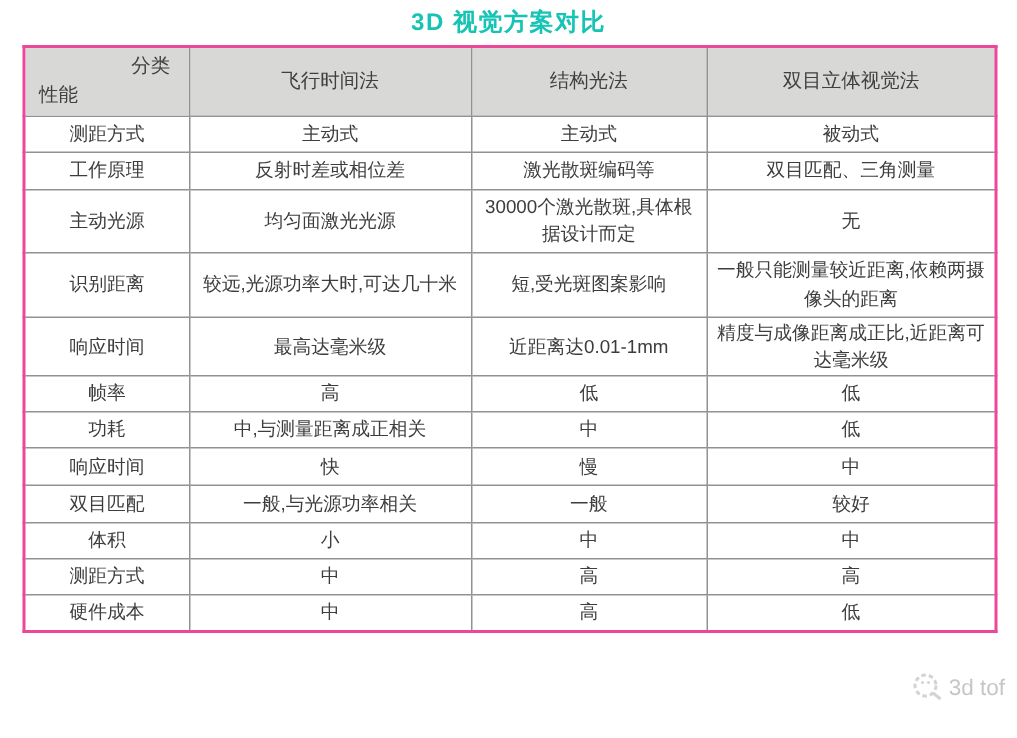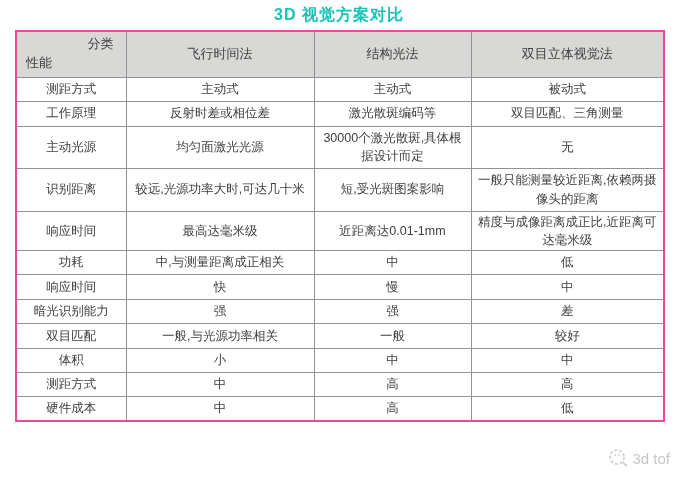--- a/index.html
+++ b/index.html
@@ -137,36 +137,36 @@
         <td>短,受光斑图案影响</td>
         <td>一般只能测量较近距离,依赖两摄像头的距离</td>
       </tr>
       <tr style="height:38px">
         <td class="lab">响应时间</td>
         <td>最高达毫米级</td>
         <td>近距离达0.01-1mm</td>
         <td>精度与成像距离成正比,近距离可达毫米级</td>
       </tr>
       <tr style="height:24px">
+        <td class="lab">帧率</td>
+        <td>高</td>
+        <td>低</td>
+        <td>低</td>
+      </tr>
+      <tr style="height:24px">
         <td class="lab">功耗</td>
         <td>中,与测量距离成正相关</td>
         <td>中</td>
         <td>低</td>
       </tr>
       <tr style="height:25px">
         <td class="lab">响应时间</td>
         <td>快</td>
         <td>慢</td>
         <td>中</td>
-      </tr>
-      <tr style="height:24px">
-        <td class="lab">暗光识别能力</td>
-        <td>强</td>
-        <td>强</td>
-        <td>差</td>
       </tr>
       <tr style="height:25px">
         <td class="lab">双目匹配</td>
         <td>一般,与光源功率相关</td>
         <td>一般</td>
         <td>较好</td>
       </tr>
       <tr style="height:24px">
         <td class="lab">体积</td>
         <td>小</td>

